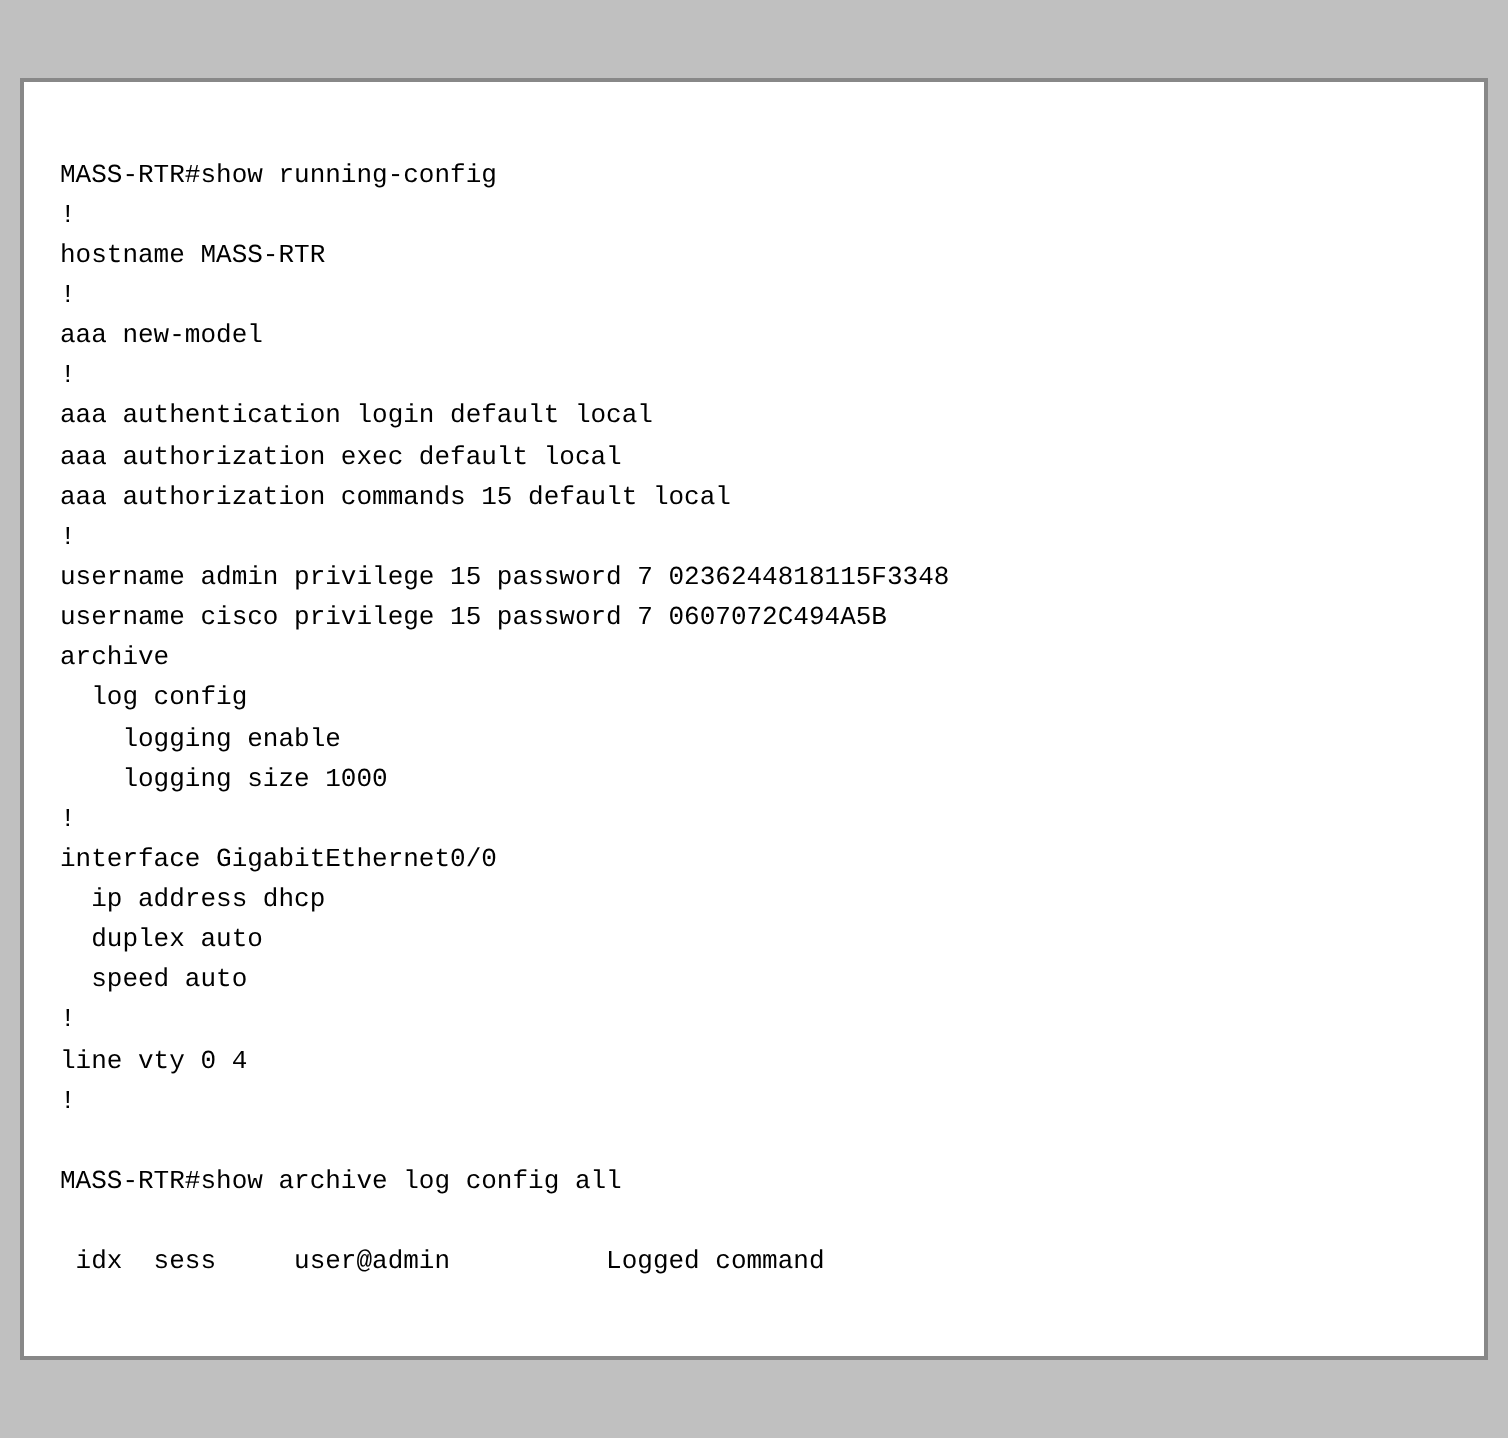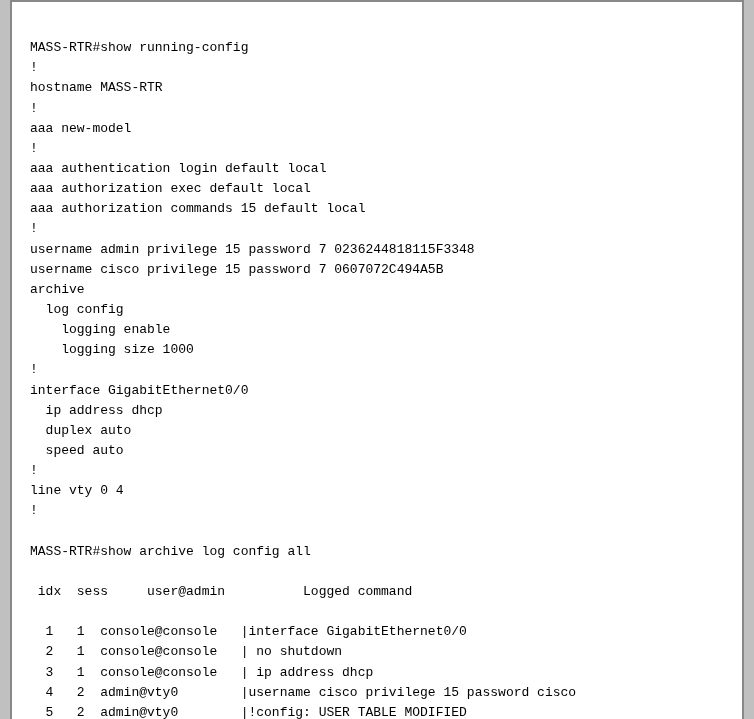--- a/index.html
+++ b/index.html
@@ -55,19 +55,13 @@
   duplex auto
   speed auto
 !
 line vty 0 4
 !
 
 MASS-RTR#show archive log config all
 </span>
 <span id="archive-header"> idx  sess     user@admin          Logged command
 </span>
-<span id="archive-rows">  1   1  console@console   |interface GigabitEthernet0/0
-  2   1  console@console   | no shutdown
-  3   1  console@console   | ip address dhcp
-  4   2  admin@vty0        |username cisco privilege 15 password cisco
-  5   2  admin@vty0        |!config: USER TABLE MODIFIED
-</span>
 </div>
 
 </body></html>

